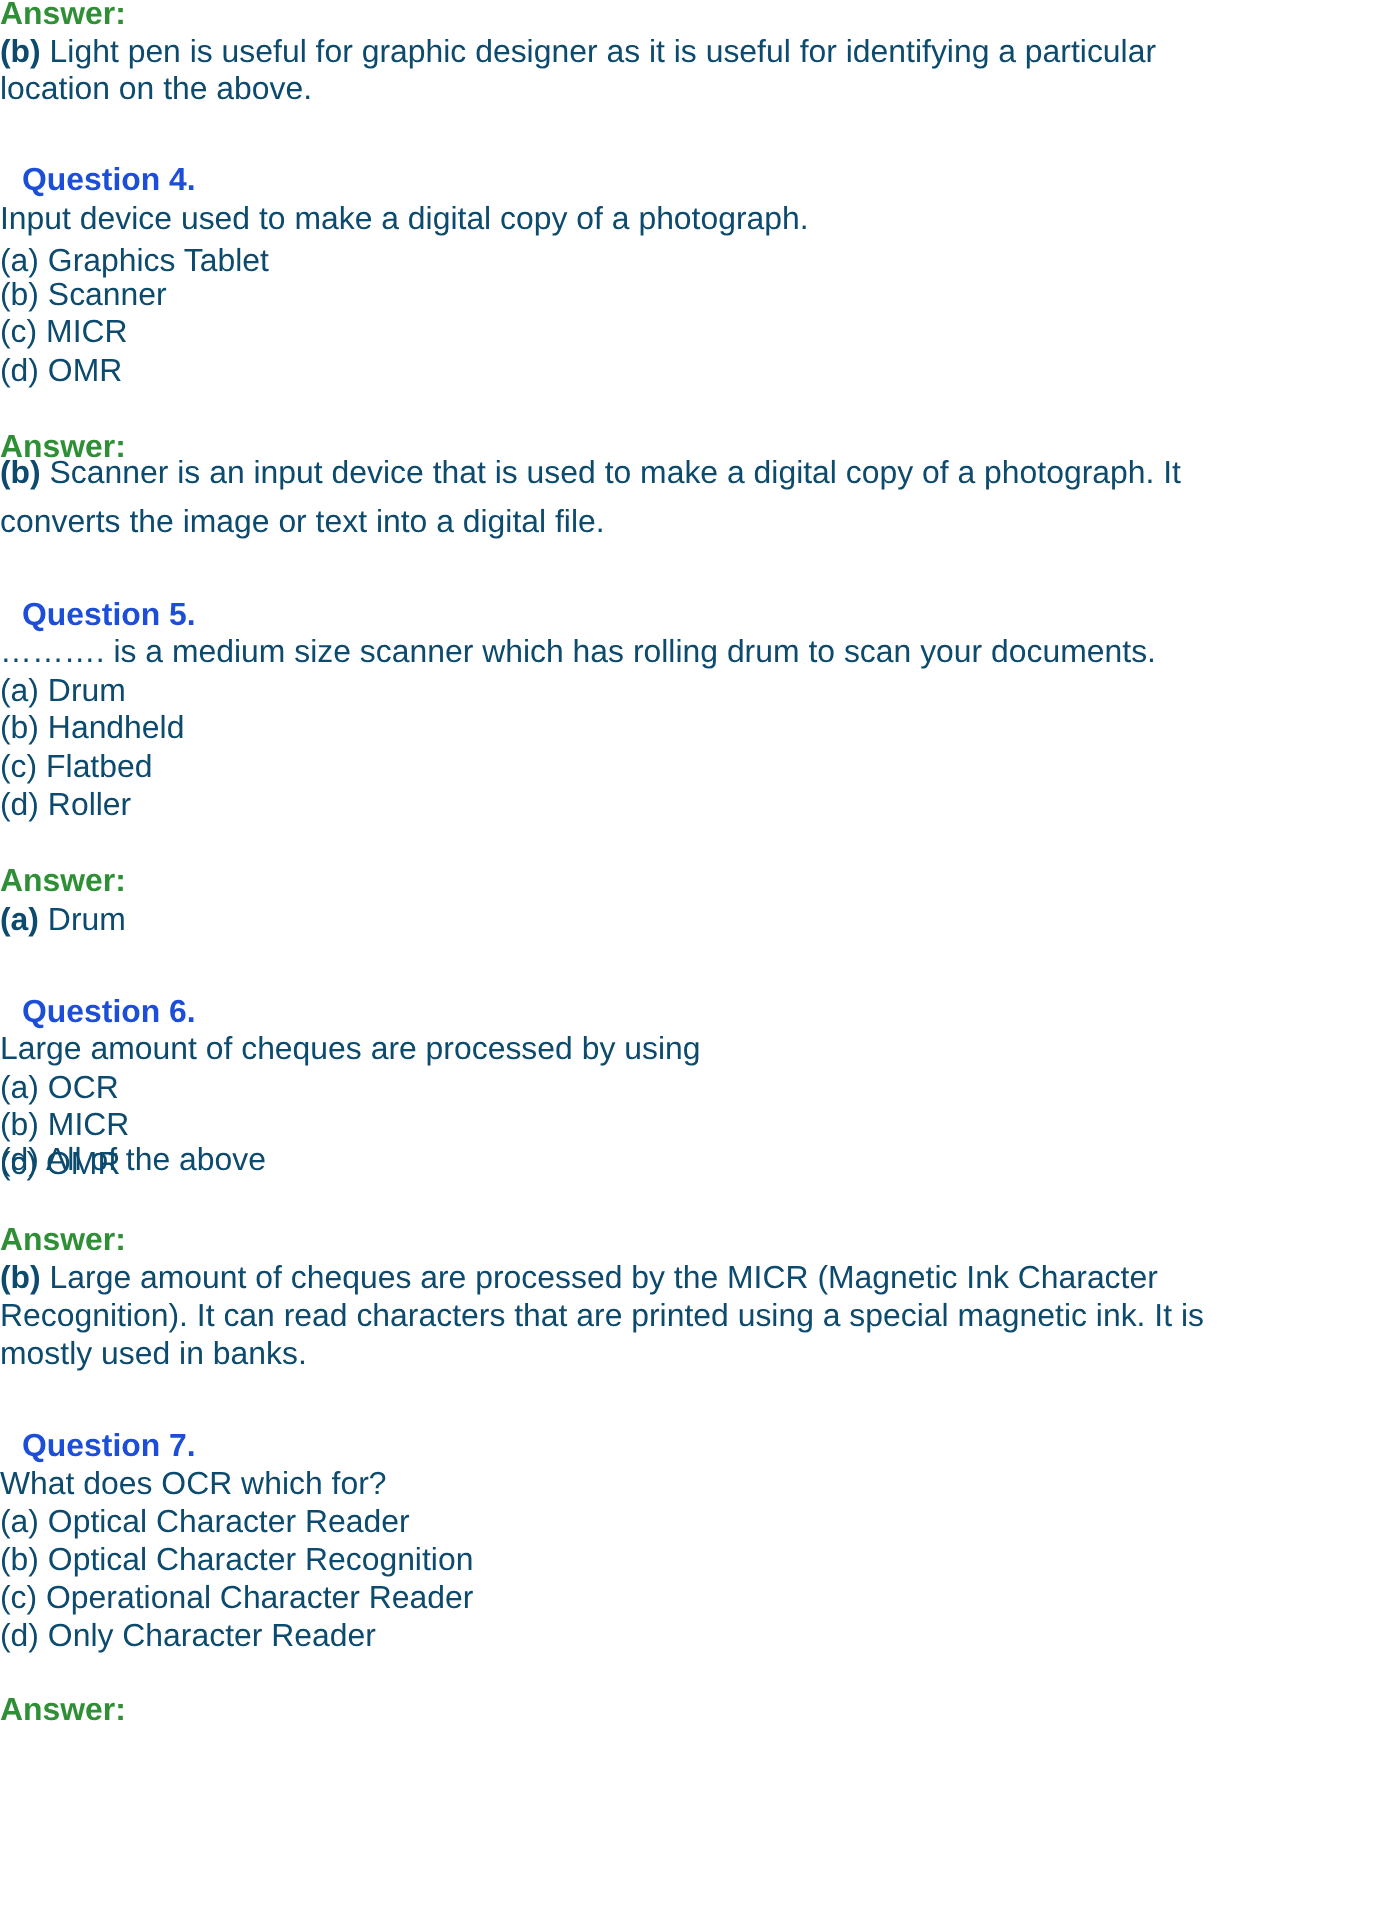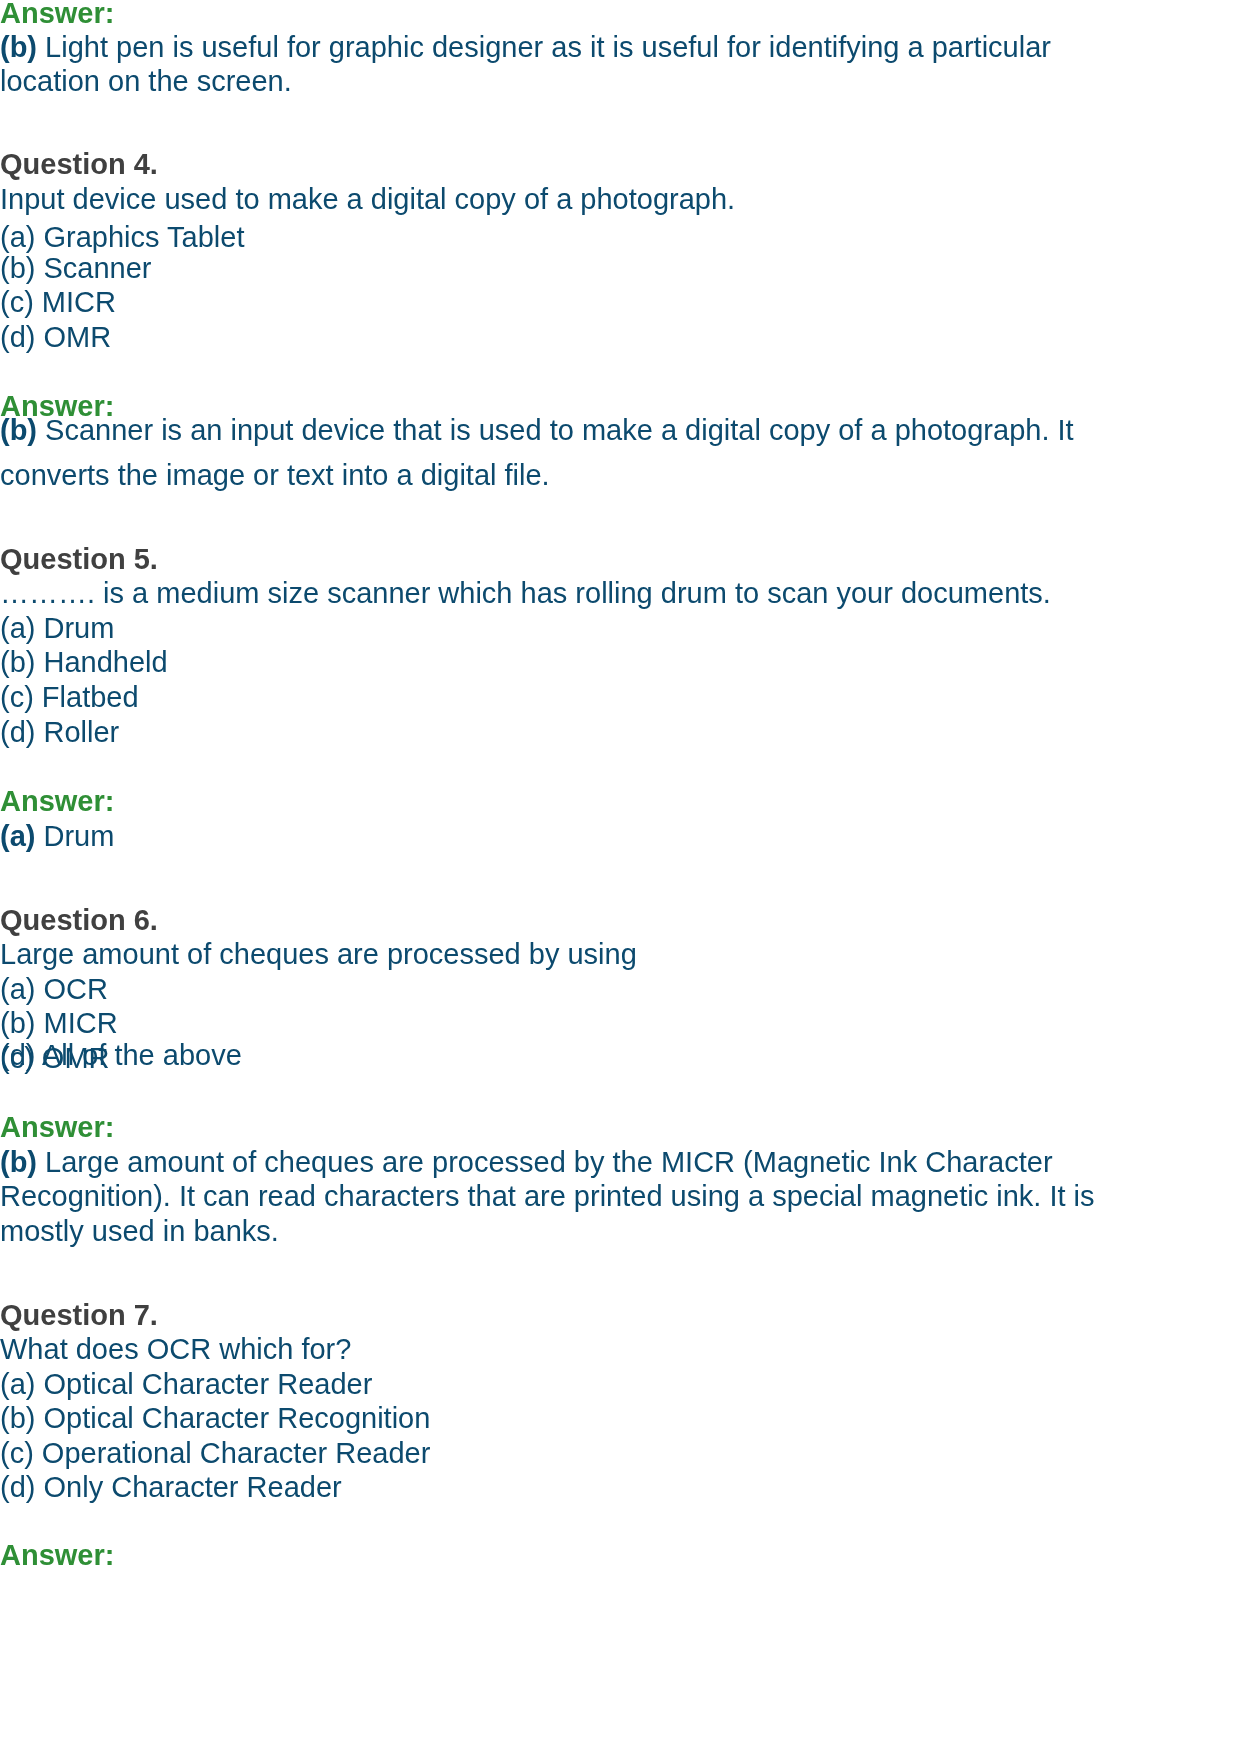--- a/index.html
+++ b/index.html
@@ -27,38 +27,39 @@
       font-size: 29px;
       line-height: 34px;
       white-space: nowrap;
       letter-spacing: 0px;
     }
     .answer-head {
       color: #2f8f36;
       font-weight: bold;
     }
     .question-head {
-      color: #404040;
+      color: #1d4ed8;
       font-weight: bold;
+      margin-left: 20px;
     }
     .opt-label-bold {
       font-weight: bold;
     }
     .body-text {
       color: #0c4a6e;
     }
   </style>
 </head>
 <body>
 
 <div class="page">
 
   <div class="line answer-head" style="top:-4px">Answer:</div>
   <div class="line body-text" style="top:30px"><span class="opt-label-bold">(b)</span><span> Light pen is useful for graphic designer as it is useful for identifying a particular</span></div>
-  <div class="line body-text" style="top:64px">location on the screen.</div>
+  <div class="line body-text" style="top:64px">location on the above.</div>
 
   <div class="line question-head" style="top:147px">Question 4.</div>
   <div class="line body-text" style="top:182px">Input device used to make a digital copy of a photograph.</div>
   <div class="line body-text" style="top:220px">(a) Graphics Tablet</div>
   <div class="line body-text" style="top:251px">(b) Scanner</div>
   <div class="line body-text" style="top:285px">(c) MICR</div>
   <div class="line body-text" style="top:320px">(d) OMR</div>
   <div class="line answer-head" style="top:389px">Answer:</div>
   <div class="line body-text" style="top:413px"><span class="opt-label-bold">(b)</span><span> Scanner is an input device that is used to make a digital copy of a photograph. It</span></div>
   <div class="line body-text" style="top:458px">converts the image or text into a digital file.</div>

